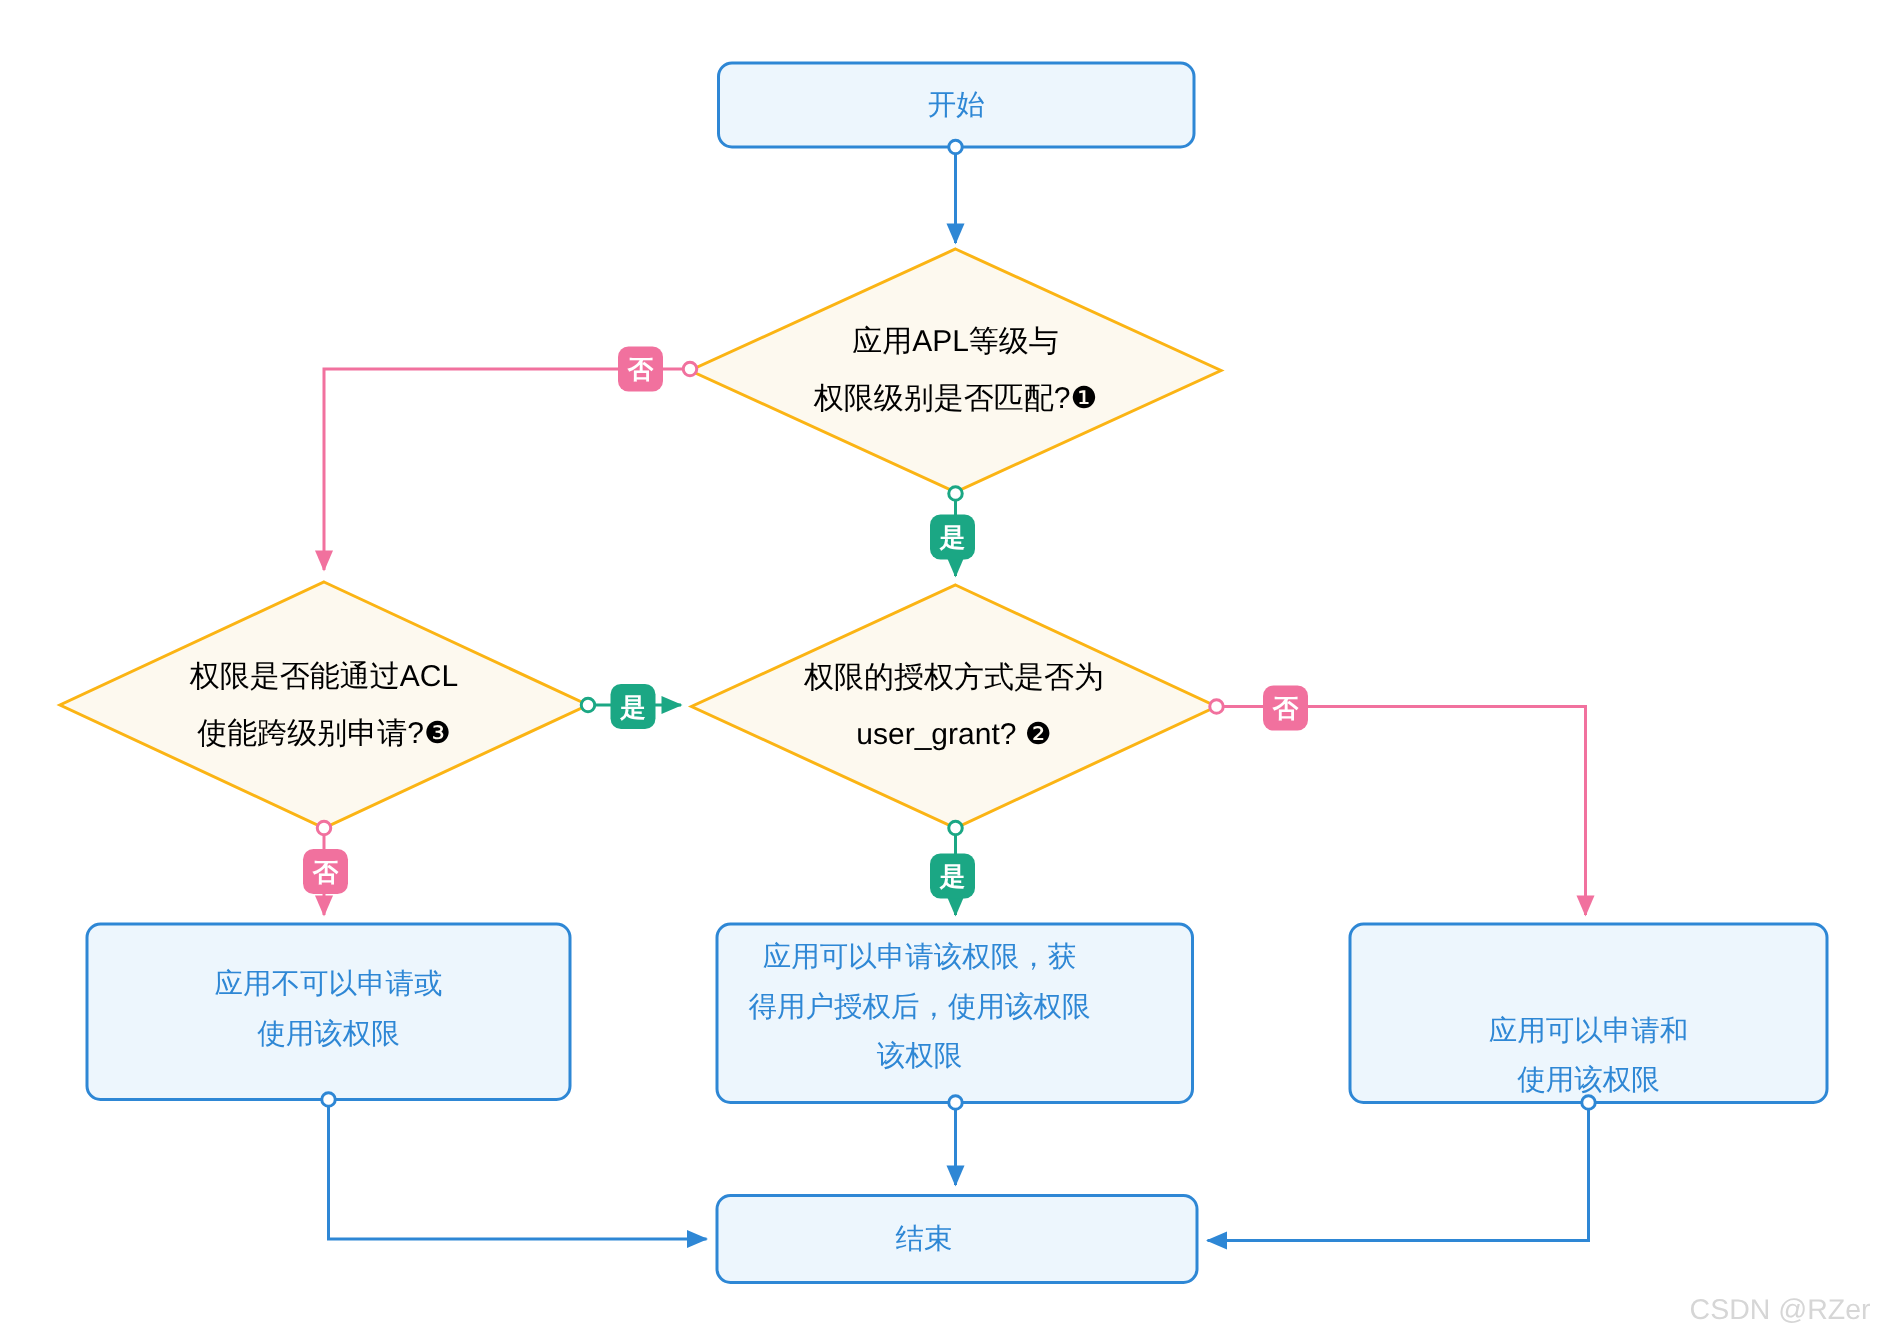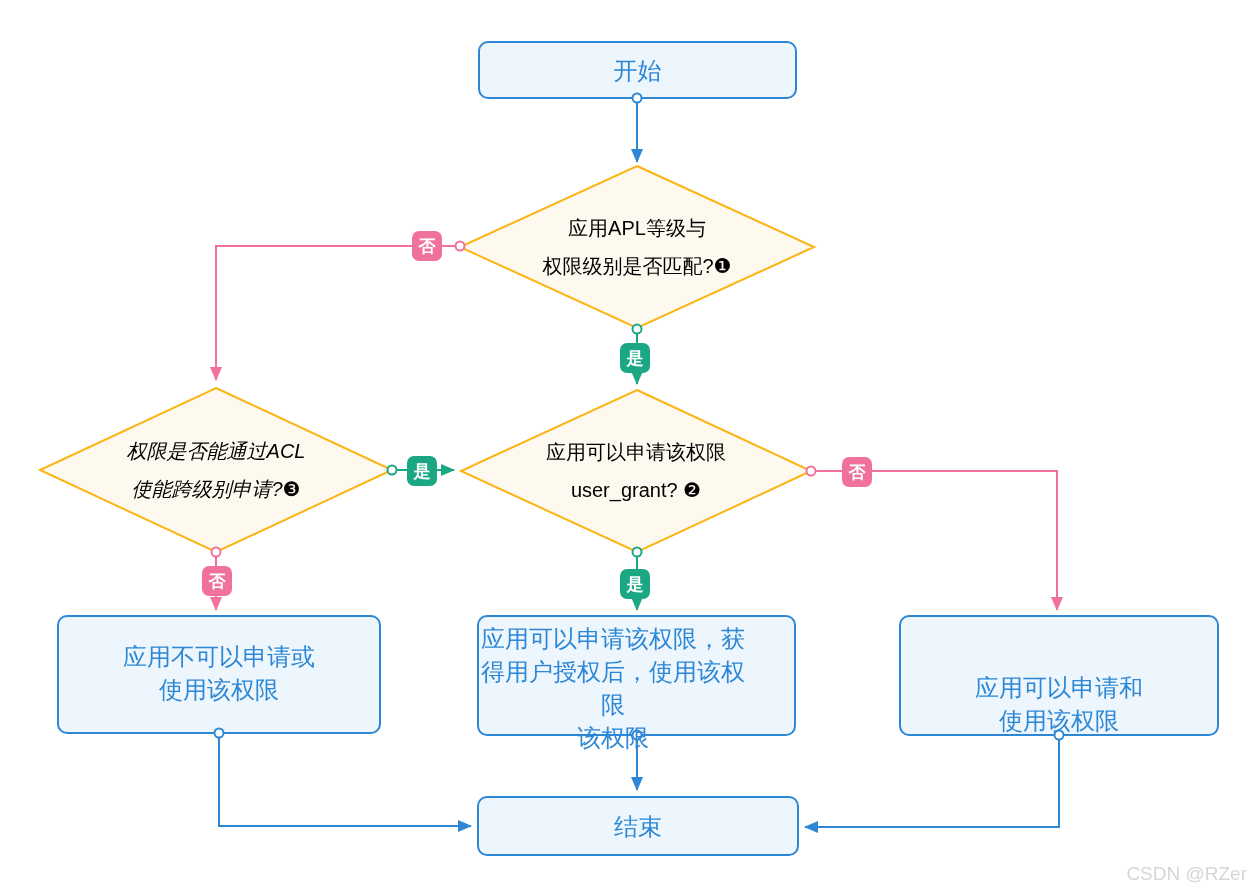--- a/index.html
+++ b/index.html
@@ -23,21 +23,21 @@
     position: absolute;
     display: flex;
     flex-direction: column;
     align-items: center;
     justify-content: center;
     text-align: center;
     pointer-events: none;
   }
   .blue-text {
     color: #2e87d5;
-    font-size: 24px;
+    font-size: 19px;
     line-height: 33px;
   }
   .orange-text {
     color: #000000;
     font-size: 20px;
     line-height: 38px;
   }
   .badge {
     position: absolute;
     width: 30px;
@@ -113,47 +113,47 @@
 
   <div class="node-label blue-text" style="left:479px; top:42px; width:317px; height:56px;">
     <div>开始</div>
   </div>
 
   <div class="node-label orange-text" style="left:460px; top:166px; width:354px; height:162px;">
     <div>应用APL等级与</div>
     <div>权限级别是否匹配?❶</div>
   </div>
 
-  <div class="node-label orange-text" style="left:40px; top:388px; width:352px; height:164px;font-style:italic;">
+  <div class="node-label orange-text" style="left:40px; top:388px; width:352px; height:164px;">
     <div>权限是否能通过ACL</div>
     <div>使能跨级别申请?❸</div>
   </div>
 
   <div class="node-label orange-text" style="left:461px; top:390px; width:350px; height:162px;">
-    <div>应用可以申请该权限</div>
+    <div>权限的授权方式是否为</div>
     <div>user_grant? ❷</div>
   </div>
 
   <div class="node-label blue-text" style="left:58px; top:616px; width:322px; height:114px;">
     <div>应用不可以申请或</div>
     <div>使用该权限</div>
   </div>
 
-  <div class="node-label blue-text" style="left:478px; top:628px; width:270px; height:119px;justify-content:center;">
+  <div class="node-label blue-text" style="left:478px; top:612px; width:270px; height:119px;justify-content:center;">
     <div>应用可以申请该权限，获</div>
     <div>得用户授权后，使用该权限</div>
     <div>该权限</div>
   </div>
 
   <div class="node-label blue-text" style="left:900px; top:644px; width:318px; height:119px;">
     <div>应用可以申请和</div>
     <div>使用该权限</div>
   </div>
 
-  <div class="node-label blue-text" style="left:478px; top:797px; width:320px; height:58px;">
+  <div class="node-label blue-text" style="left:456px; top:797px; width:320px; height:58px;">
     <div>结束</div>
   </div>
 
   <div class="badge no" style="left:412px; top:231px;">否</div>
   <div class="badge yes" style="left:620px; top:343px;">是</div>
   <div class="badge yes" style="left:407px; top:456px;">是</div>
   <div class="badge no" style="left:202px; top:566px;">否</div>
   <div class="badge yes" style="left:620px; top:569px;">是</div>
   <div class="badge no" style="left:842px; top:457px;">否</div>
 

